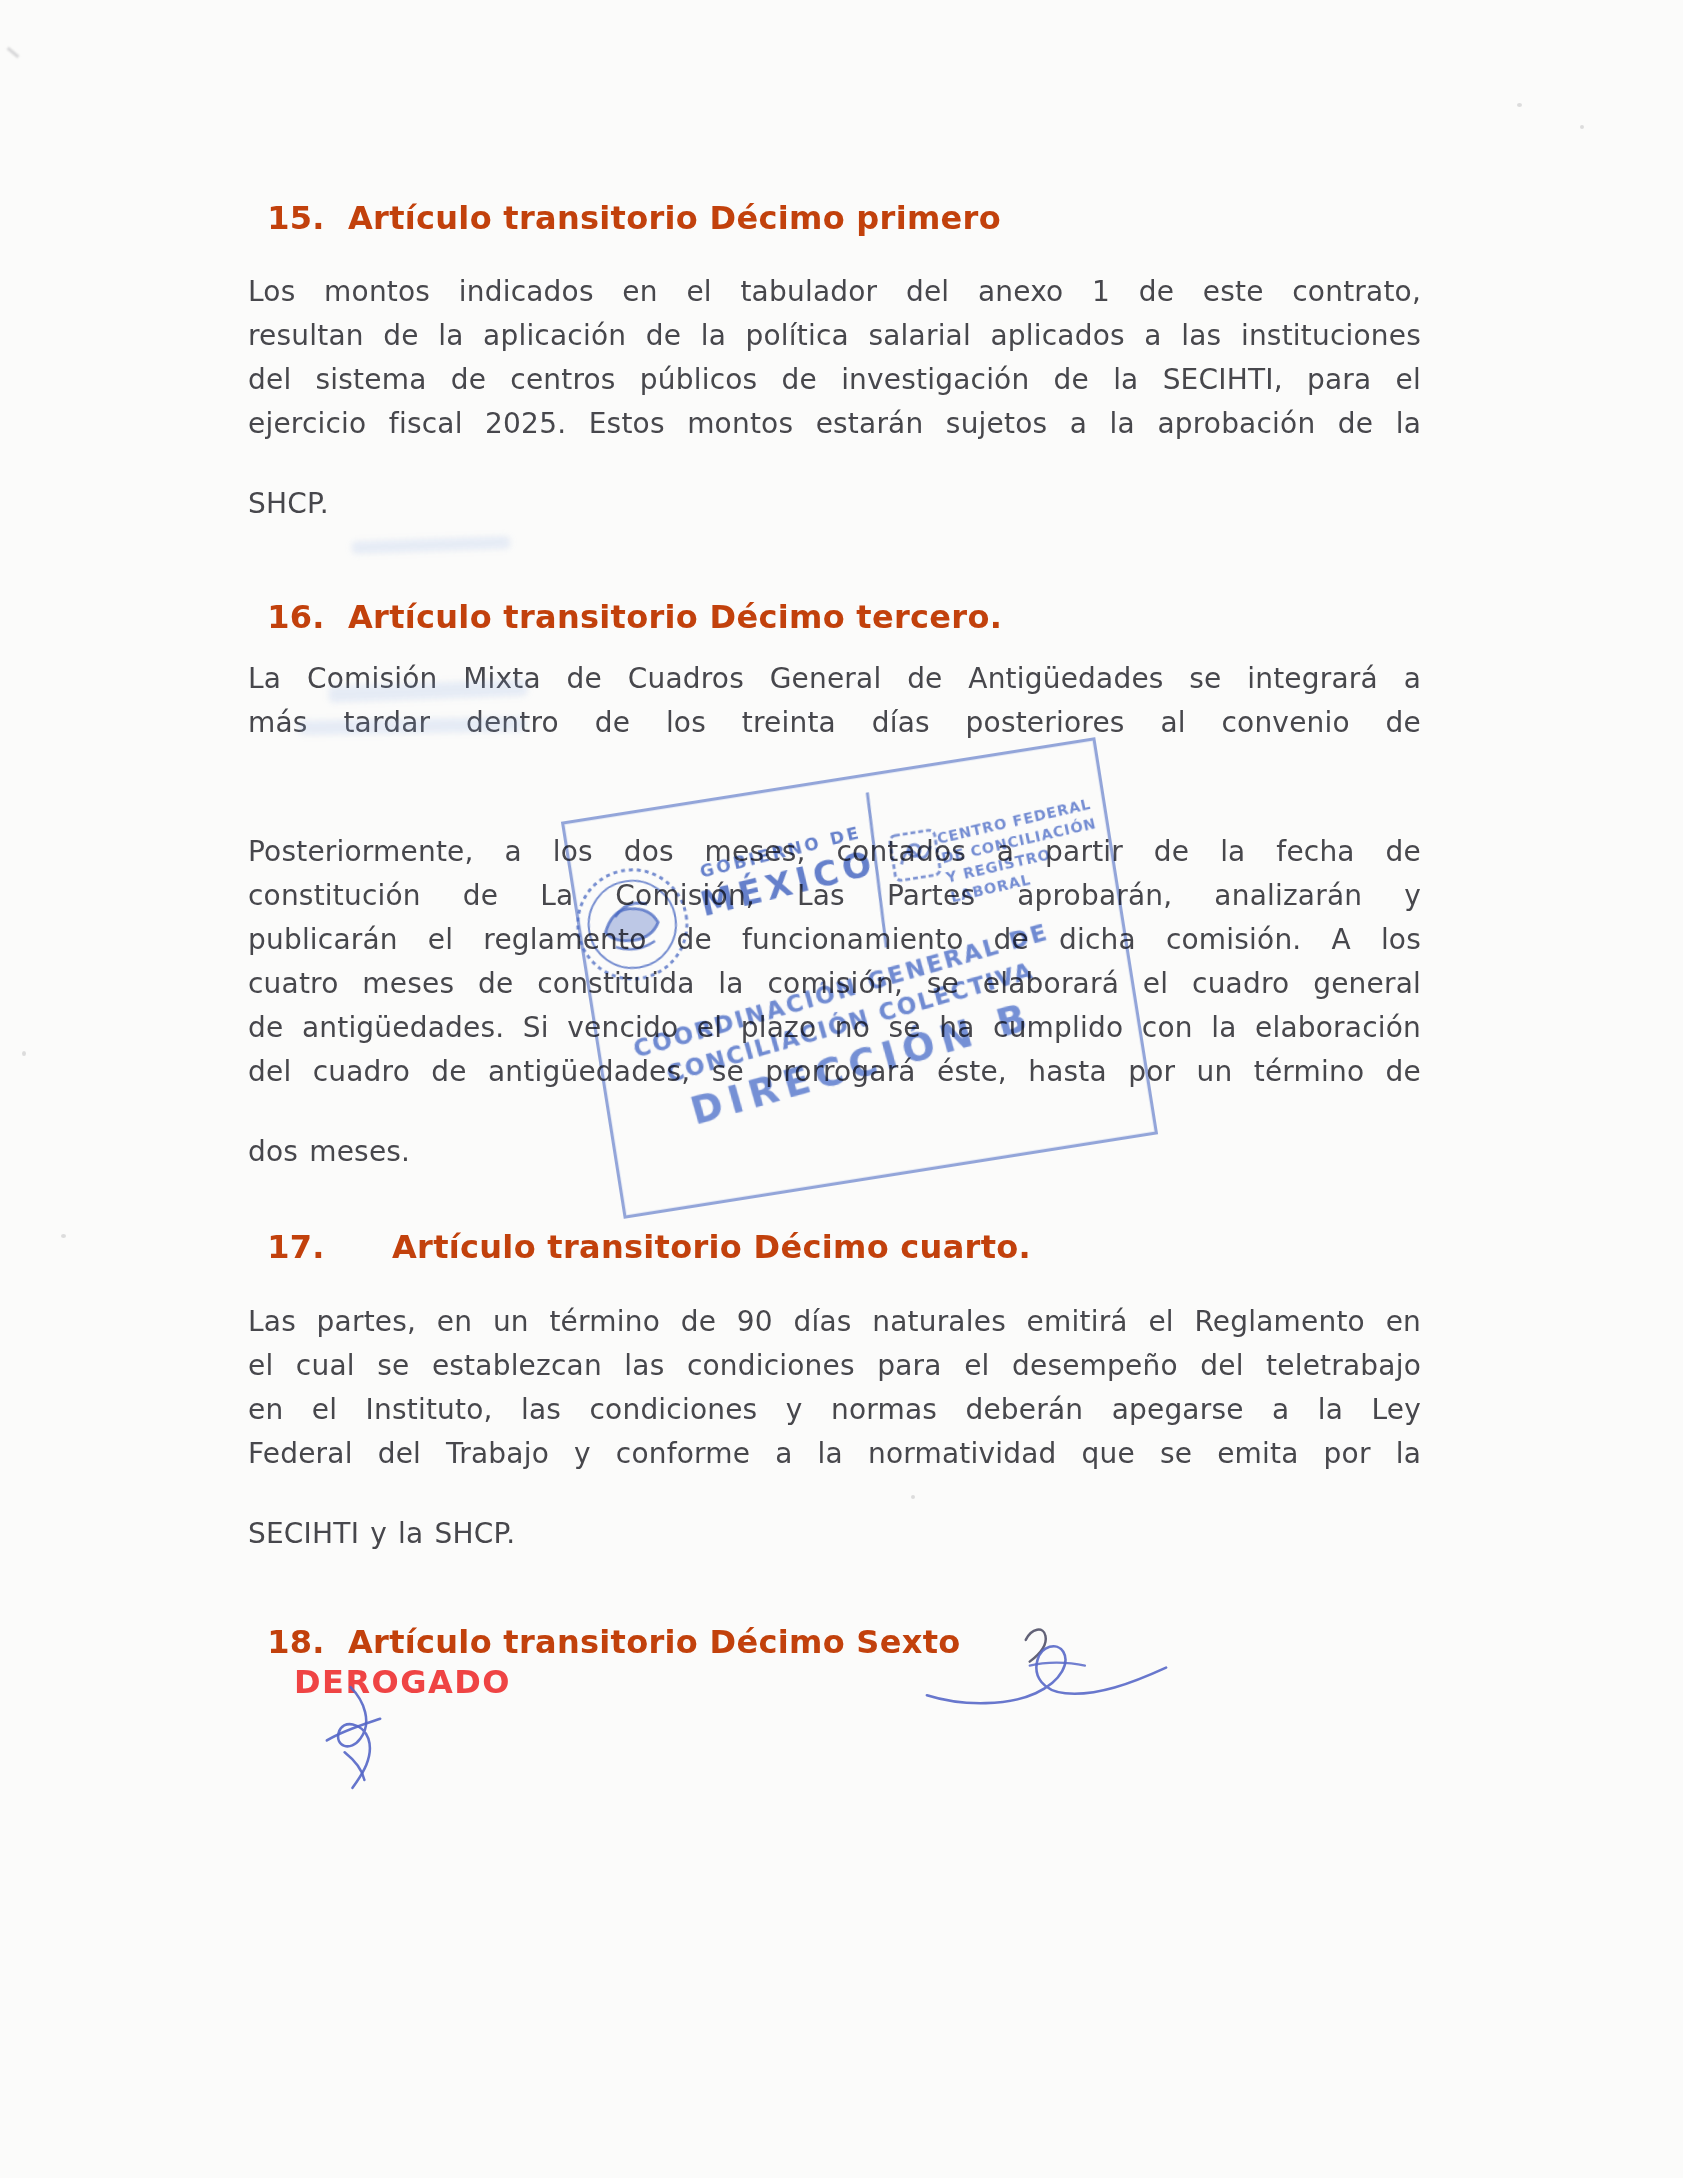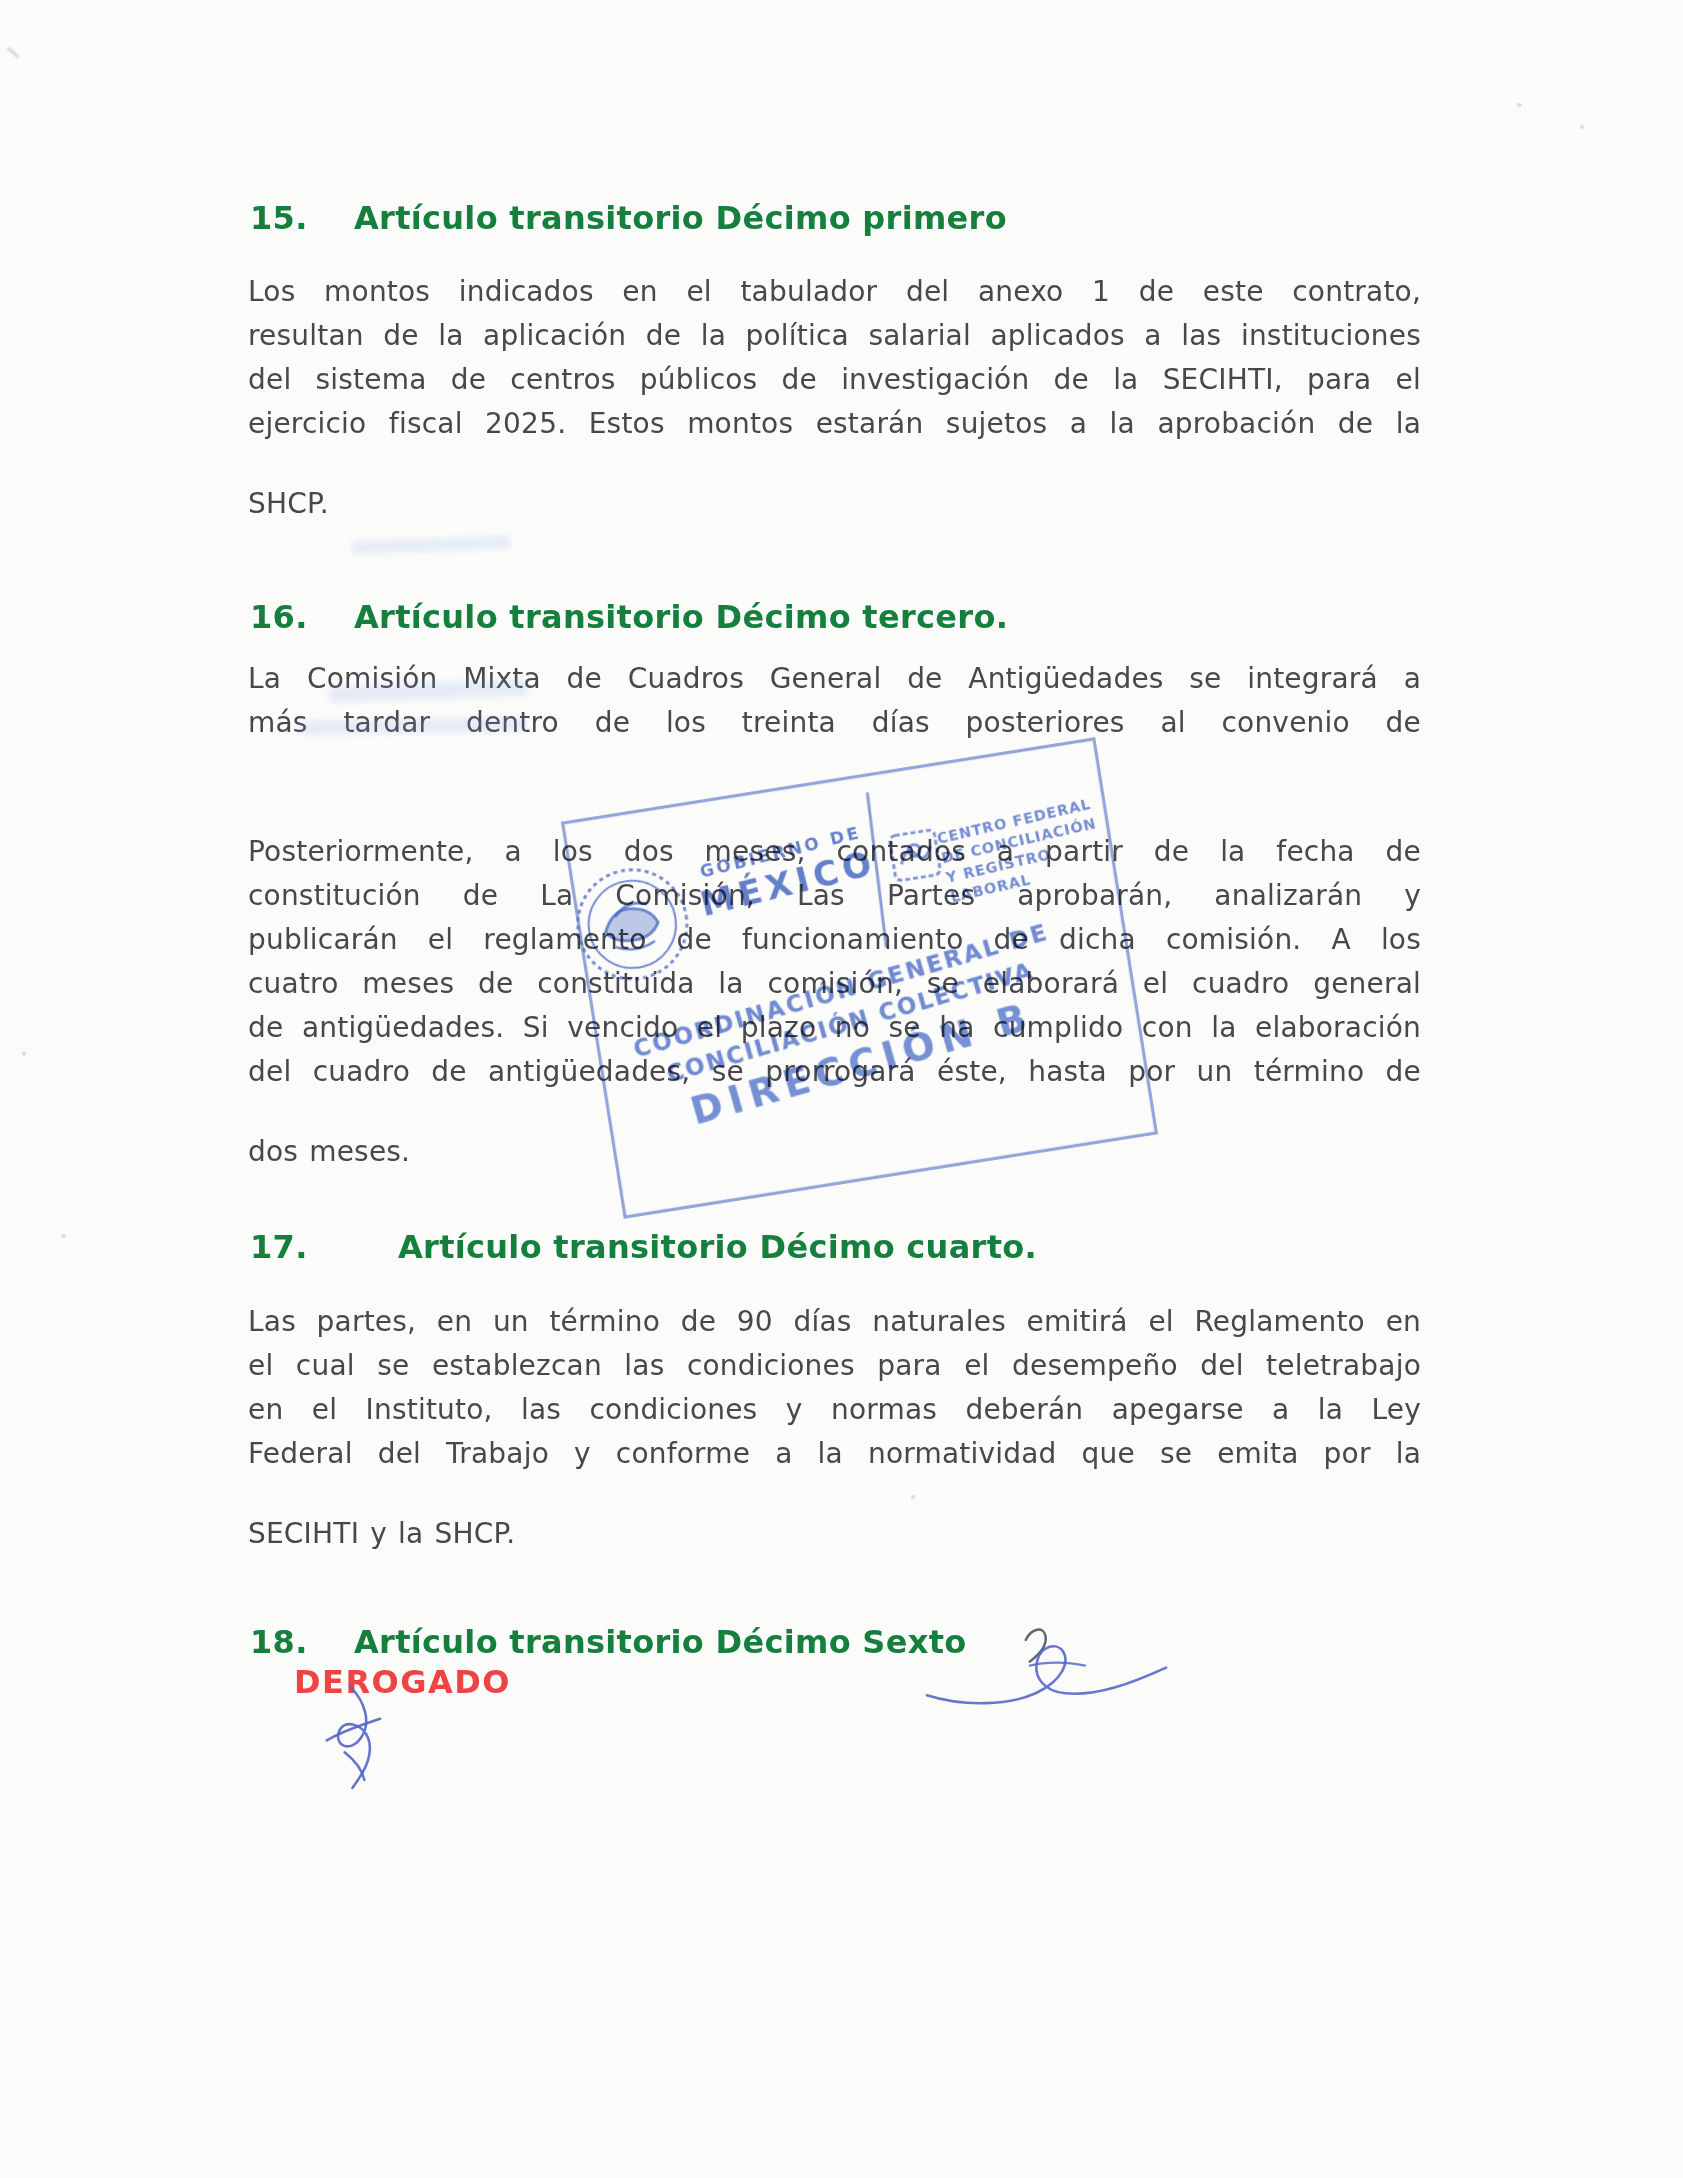--- a/index.html
+++ b/index.html
@@ -4,24 +4,25 @@
 <style>
   html,body{margin:0;padding:0;}
   body{
     width:1683px;height:2178px;position:relative;overflow:hidden;
     background:#fbfbfa;
     font-family:"DejaVu Sans","Liberation Sans",sans-serif;
   }
   .page{position:absolute;inset:0;}
   
   .sec-heading{
-    position:absolute;left:250px;width:1178px;
+    position:absolute;left:244px;width:1178px;
     display:flex;align-items:flex-start;
-    font-weight:bold;font-size:32px;line-height:40px;color:#15803d;
+    font-weight:bold;font-size:32px;line-height:40px;color:#c2410c;
     letter-spacing:0.3px;
+    text-align:center;
   }
   .sec-heading .num{width:104px;flex:0 0 104px;}
   .para{
     position:absolute;left:248px;width:1173px;
     font-size:28px;line-height:44px;color:#47474c;
     word-spacing:2px;letter-spacing:0.2px;
   }
   .jline{text-align:justify;text-align-last:justify;}
   .jline.jlast{text-align-last:left;margin-top:36px;}
   .derogado{

